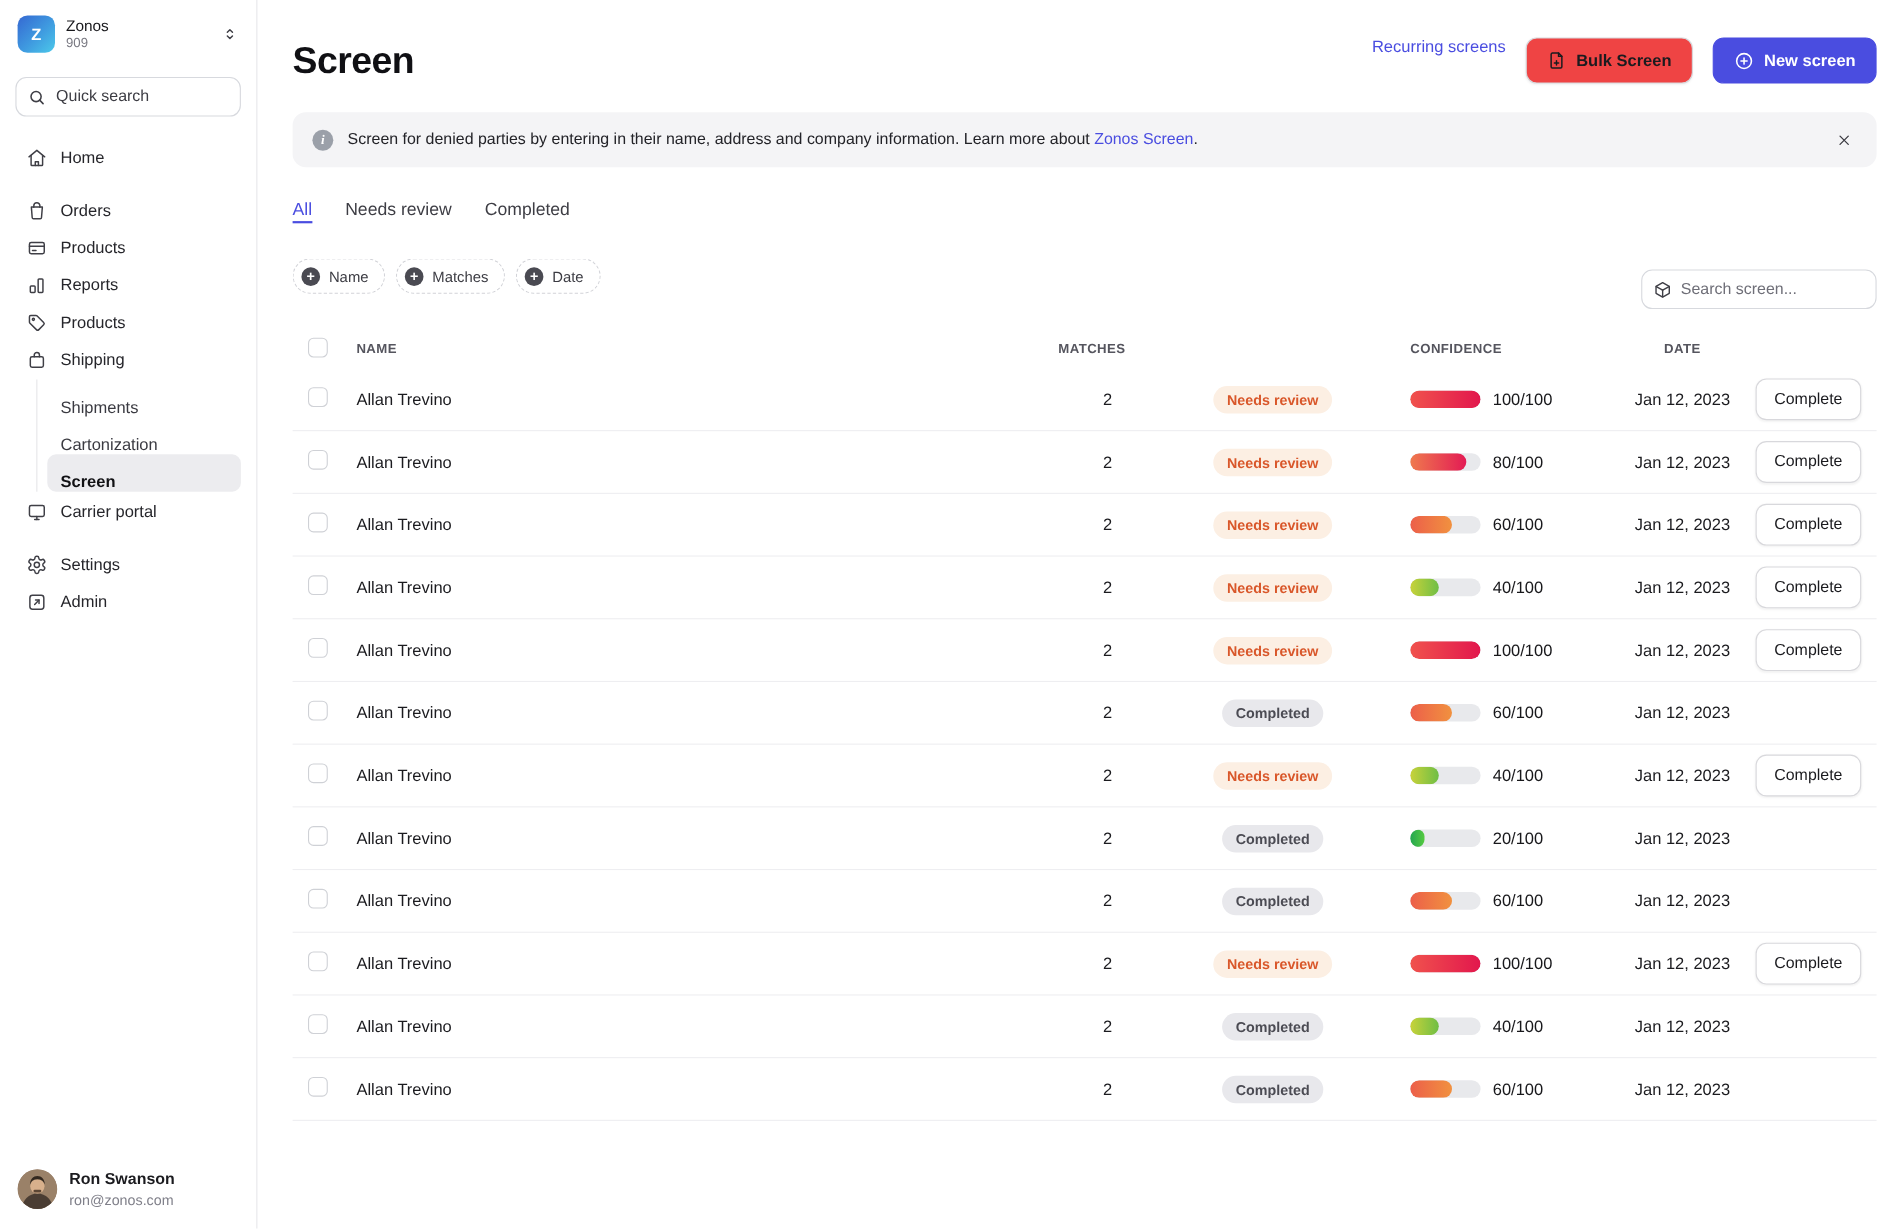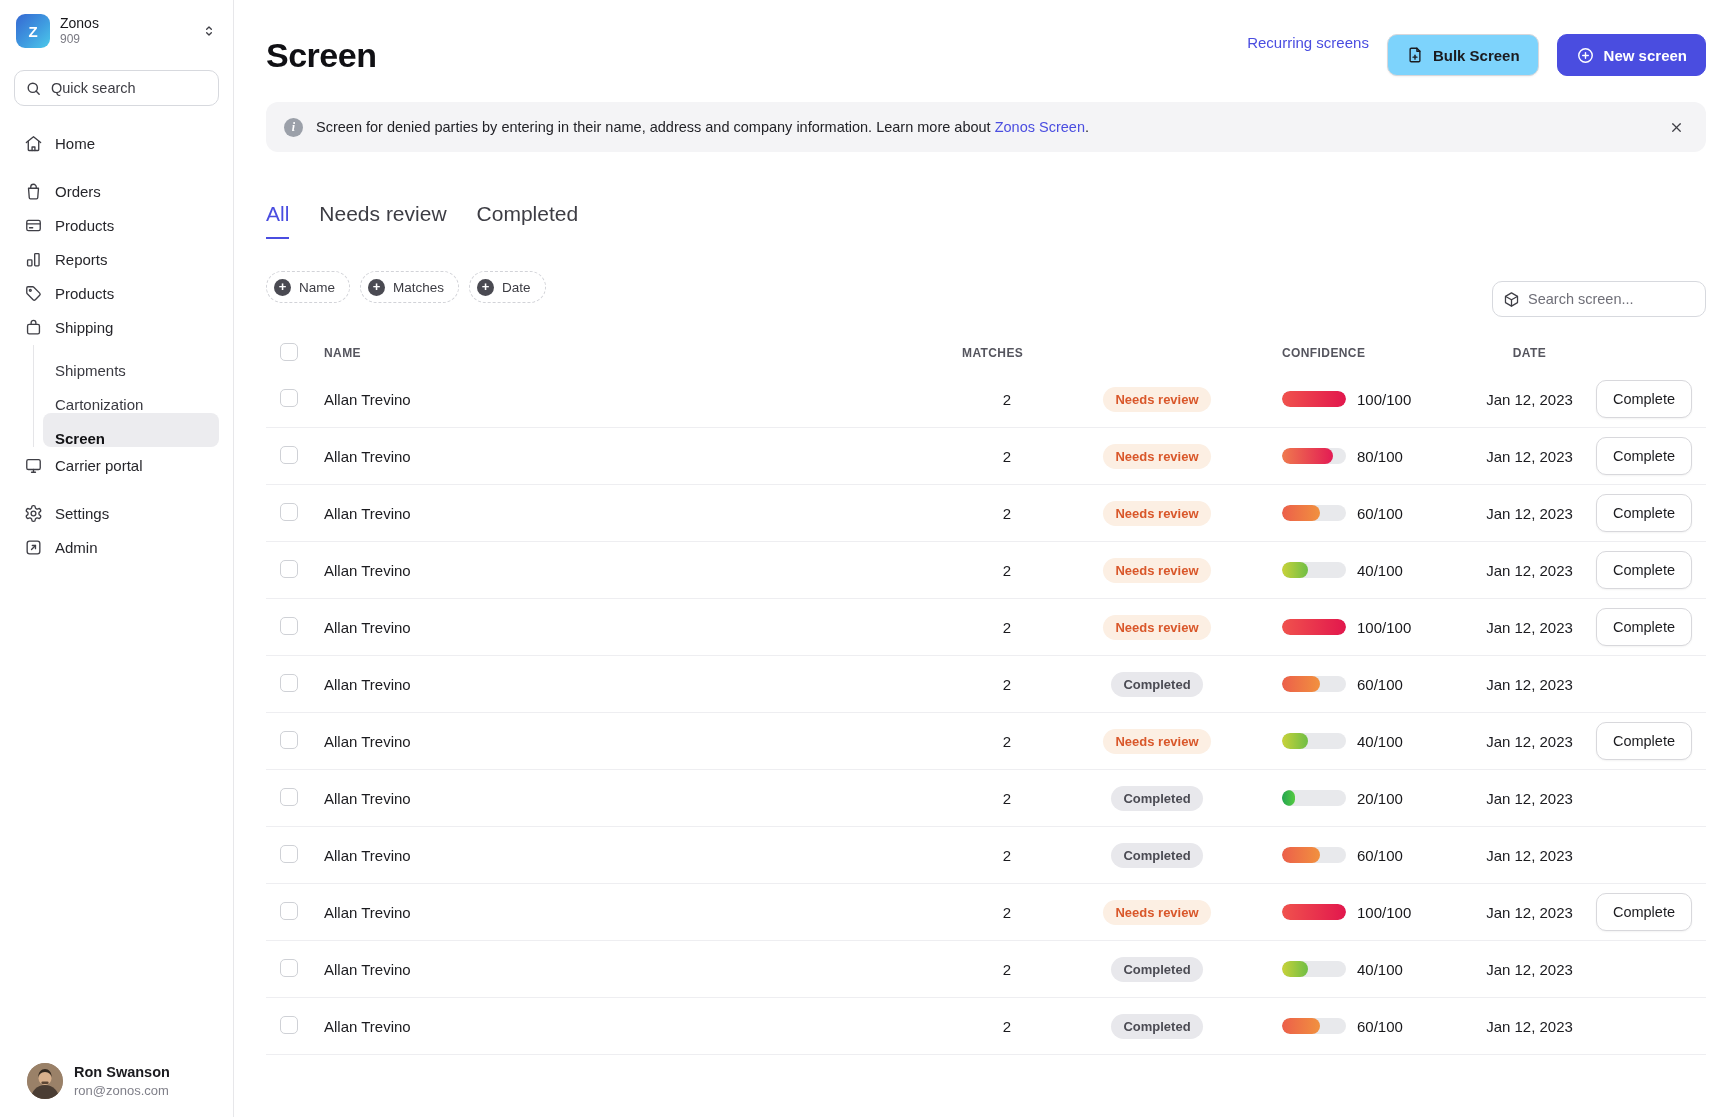--- a/index.html
+++ b/index.html
@@ -57,65 +57,64 @@
   }
   .sub-item {
     height:34px; display:flex; align-items:flex-end;
     padding:0 12px; border-radius:8px; cursor:pointer;
     font-size:15px; color:#3a3a41;
   }
   .sub-item.active { background:#ececef; color:#111114; font-weight:700; }
 
   .user-block {
     margin-top:auto; display:flex; align-items:center; gap:11px;
-    padding:10px 16px 6px 27px; cursor:pointer;
+    padding:10px 16px 6px 16px; cursor:pointer;
   }
   .avatar {
     width:36px; height:36px; border-radius:50%; overflow:hidden; flex:0 0 auto;
     background:#9d8571;
   }
   .user-name { font-size:14.5px; font-weight:700; color:#1b1b1f; line-height:1.2; }
   .user-email { font-size:13px; color:#80808a; margin-top:2px; }
 
   
   .main { flex:1; padding:34px 22px 0 32px; display:flex; flex-direction:column; }
 
   .page-header { display:flex; align-items:center; }
   .page-title { font-size:34px; font-weight:800; letter-spacing:-0.5px; color:#101014; }
   .header-actions { margin-left:auto; display:flex; gap:18px; }
   .link { color:var(--accent); font-size:15px; font-weight:500; cursor:pointer; text-decoration:none; }
   .btn {
     height:42px; border-radius:10px; display:inline-flex; align-items:center; gap:9px;
     font-family:inherit; font-size:15px; font-weight:600; padding:0 18px; cursor:pointer;
   }
   .btn-secondary {
-    background:#7dd3fc; border:1px solid #d7d7db; color:#1b1b1f;
+    background:#ef4444; border:1px solid #d7d7db; color:#1b1b1f;
     box-shadow:0 1px 2px rgba(16,16,20,.05);
   }
   .btn-primary { background:var(--accent); border:1px solid var(--accent); color:#fff; }
 
   .banner {
     margin-top:26px; background:#f4f4f6; border-radius:12px;
     min-height:50px; display:flex; align-items:center; gap:13px; padding:12px 18px;
     font-size:14.5px; color:#232328;
   }
   .info-ic {
     width:19px; height:19px; border-radius:50%; background:#9ba0a9; color:#fff;
     font-size:12px; font-weight:700; font-style:italic;
     display:flex; align-items:center; justify-content:center; flex:0 0 auto;
     font-family:"Liberation Serif", serif;
   }
   .banner .link { font-size:14.5px; }
   .banner-close { margin-left:auto; color:#3f3f46; cursor:pointer; display:flex; padding:4px; }
 
   .tabs { margin-top:30px; display:flex; gap:30px; }
   .tab {
-    font-size:21px; color:#3d3d44; padding-bottom:11px; cursor:pointer;
+    font-size:16px; color:#3d3d44; padding-bottom:1px; cursor:pointer;
     border-bottom:2.5px solid transparent;
-    margin-top:20px;
   }
   .tab.active { color:var(--accent); border-bottom-color:var(--accent); font-weight:500; }
 
   .filter-row { margin-top:18px; display:flex; align-items:center; gap:10px; }
   .chip {
     height:32px; border:1.5px dashed #d2d3d8; border-radius:999px;
     display:inline-flex; align-items:center; gap:8px; padding:0 14px 0 7px;
     font-size:13.5px; font-weight:500; color:#3c3c43; background:#fff; cursor:pointer;
   }
   .plus-ic {

